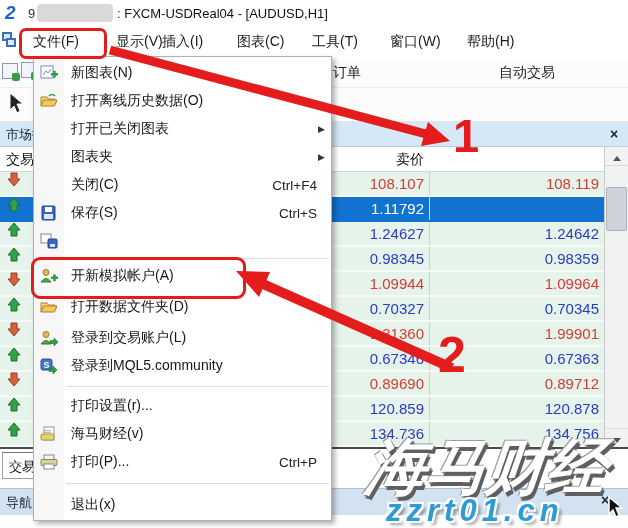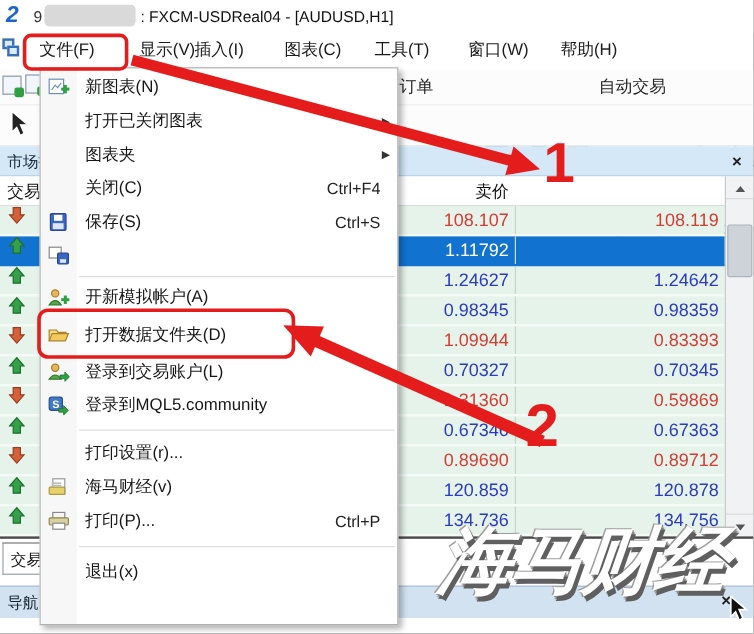--- a/index.html
+++ b/index.html
@@ -204,35 +204,35 @@
             <path d="M7 1 L13 8 H10 V14 H4 V8 H1 Z" fill="#34a04a" stroke="#1d6e2c"></path>
           </svg></div>
         <div class="c sell">0.98345</div>
         <div class="c">0.98359</div>
       </div>
       <div class="mwrow red">
         <div class="sym"><svg width="14" height="15">
             <path d="M7 14 L13 7 H10 V1 H4 V7 H1 Z" fill="#d4603c" stroke="#9c3c20"></path>
           </svg></div>
         <div class="c sell">1.09944</div>
-        <div class="c">0.83393</div>
+        <div class="c">1.09964</div>
       </div>
       <div class="mwrow blue">
         <div class="sym"><svg width="14" height="15">
             <path d="M7 1 L13 8 H10 V14 H4 V8 H1 Z" fill="#34a04a" stroke="#1d6e2c"></path>
           </svg></div>
         <div class="c sell">0.70327</div>
         <div class="c">0.70345</div>
       </div>
       <div class="mwrow red">
         <div class="sym"><svg width="14" height="15">
             <path d="M7 14 L13 7 H10 V1 H4 V7 H1 Z" fill="#d4603c" stroke="#9c3c20"></path>
           </svg></div>
         <div class="c sell">1.31360</div>
-        <div class="c">0.59869</div>
+        <div class="c">1.99901</div>
       </div>
       <div class="mwrow blue">
         <div class="sym"><svg width="14" height="15">
             <path d="M7 1 L13 8 H10 V14 H4 V8 H1 Z" fill="#34a04a" stroke="#1d6e2c"></path>
           </svg></div>
         <div class="c sell">0.67346</div>
         <div class="c">0.67363</div>
       </div>
       <div class="mwrow red">
         <div class="sym"><svg width="14" height="15">
@@ -268,30 +268,39 @@
     <span class="t">导航</span>
     <span class="closex" style="left:601px;top:4px;position:absolute;">×</span>
   </div>
   <span class="cursor" style="left:606px;top:496px;">
     <svg width="22" height="24">
         <polygon points="3,1 3,18 7,14 10,21 13,19 10,12 16,12" fill="#111" stroke="#fff" stroke-width="1.4"></polygon>
       </svg>
   </span>
 
   <div class="wm-brand">海马财经</div>
+  <div class="wm-site">zzrt01.cn</div>
 
   <div class="menu" id="file-menu">
       <div class="mi">
         <span class="mi-icon"><svg width="18" height="16">
             <rect x="1" y="1" width="12" height="12" fill="#fff" stroke="#6c8fb8"></rect>
             <path d="M3 10 L6 6 L8 8 L11 4" stroke="#6c8fb8" fill="none"></path>
             <rect x="11" y="8" width="7" height="2.5" fill="#2ea043"></rect>
             <rect x="13.2" y="5.8" width="2.5" height="7" fill="#2ea043"></rect>
           </svg></span>
         <span class="mi-label">新图表(N)</span>
+      </div>
+      <div class="mi">
+        <span class="mi-icon"><svg width="18" height="16">
+            <path d="M1 13 V4 H7 L8.5 6 H15 V8" fill="#f6d77c" stroke="#a8842c"></path>
+            <path d="M1 13 L3.5 7 H17 L14.5 13 Z" fill="#f3c95e" stroke="#a8842c"></path>
+            <path d="M9 3 q3 -3 6 0" stroke="#3aa33a" stroke-width="1.6" fill="none"></path>
+          </svg></span>
+        <span class="mi-label">打开离线历史数据(O)</span>
       </div>
       <div class="mi">
         <span class="mi-label">打开已关闭图表</span>
         <span class="mi-sub">▶</span>
       </div>
       <div class="mi">
         <span class="mi-label">图表夹</span>
         <span class="mi-sub">▶</span>
       </div>
       <div class="mi">

